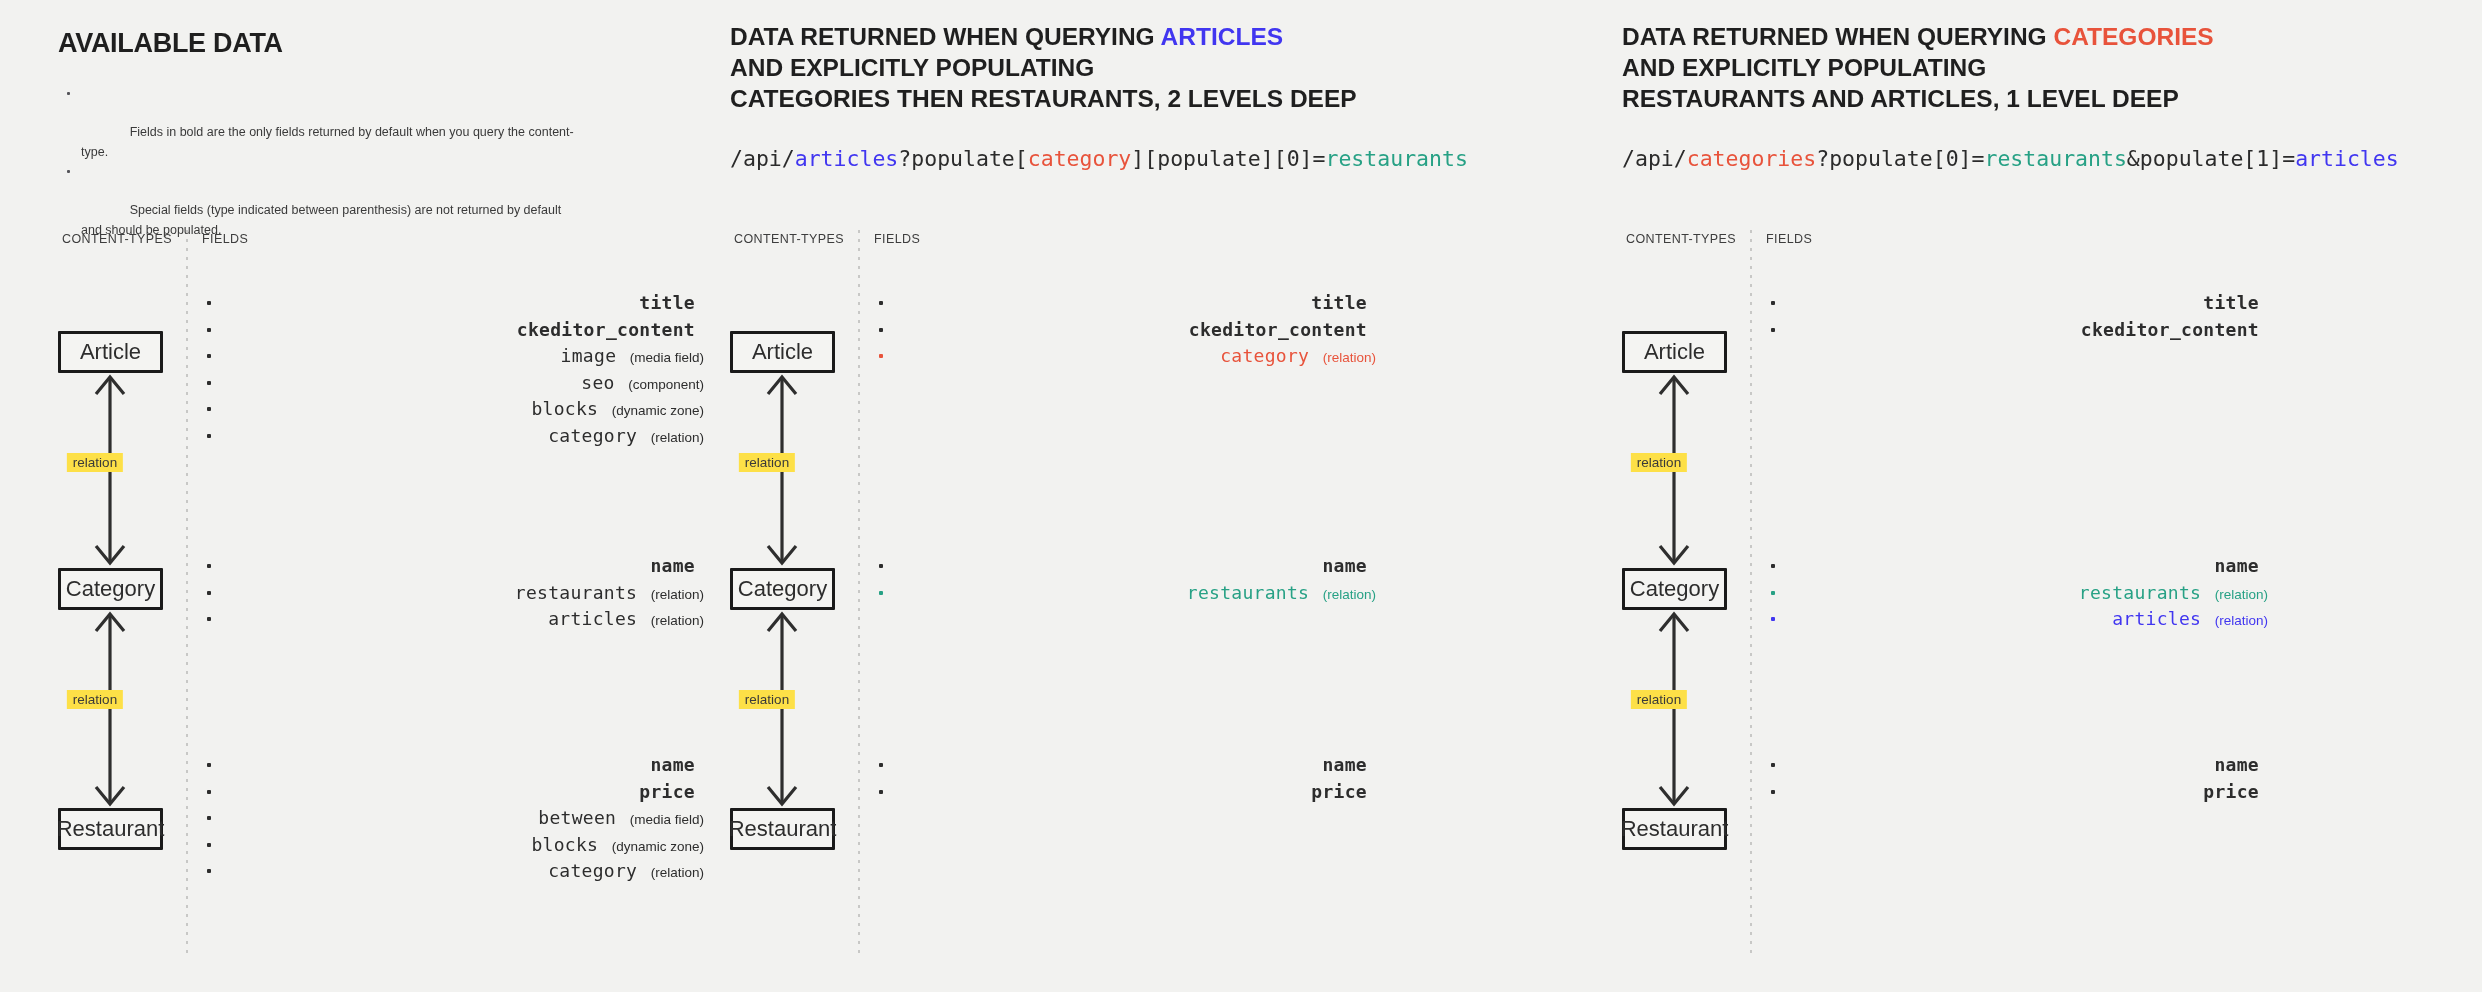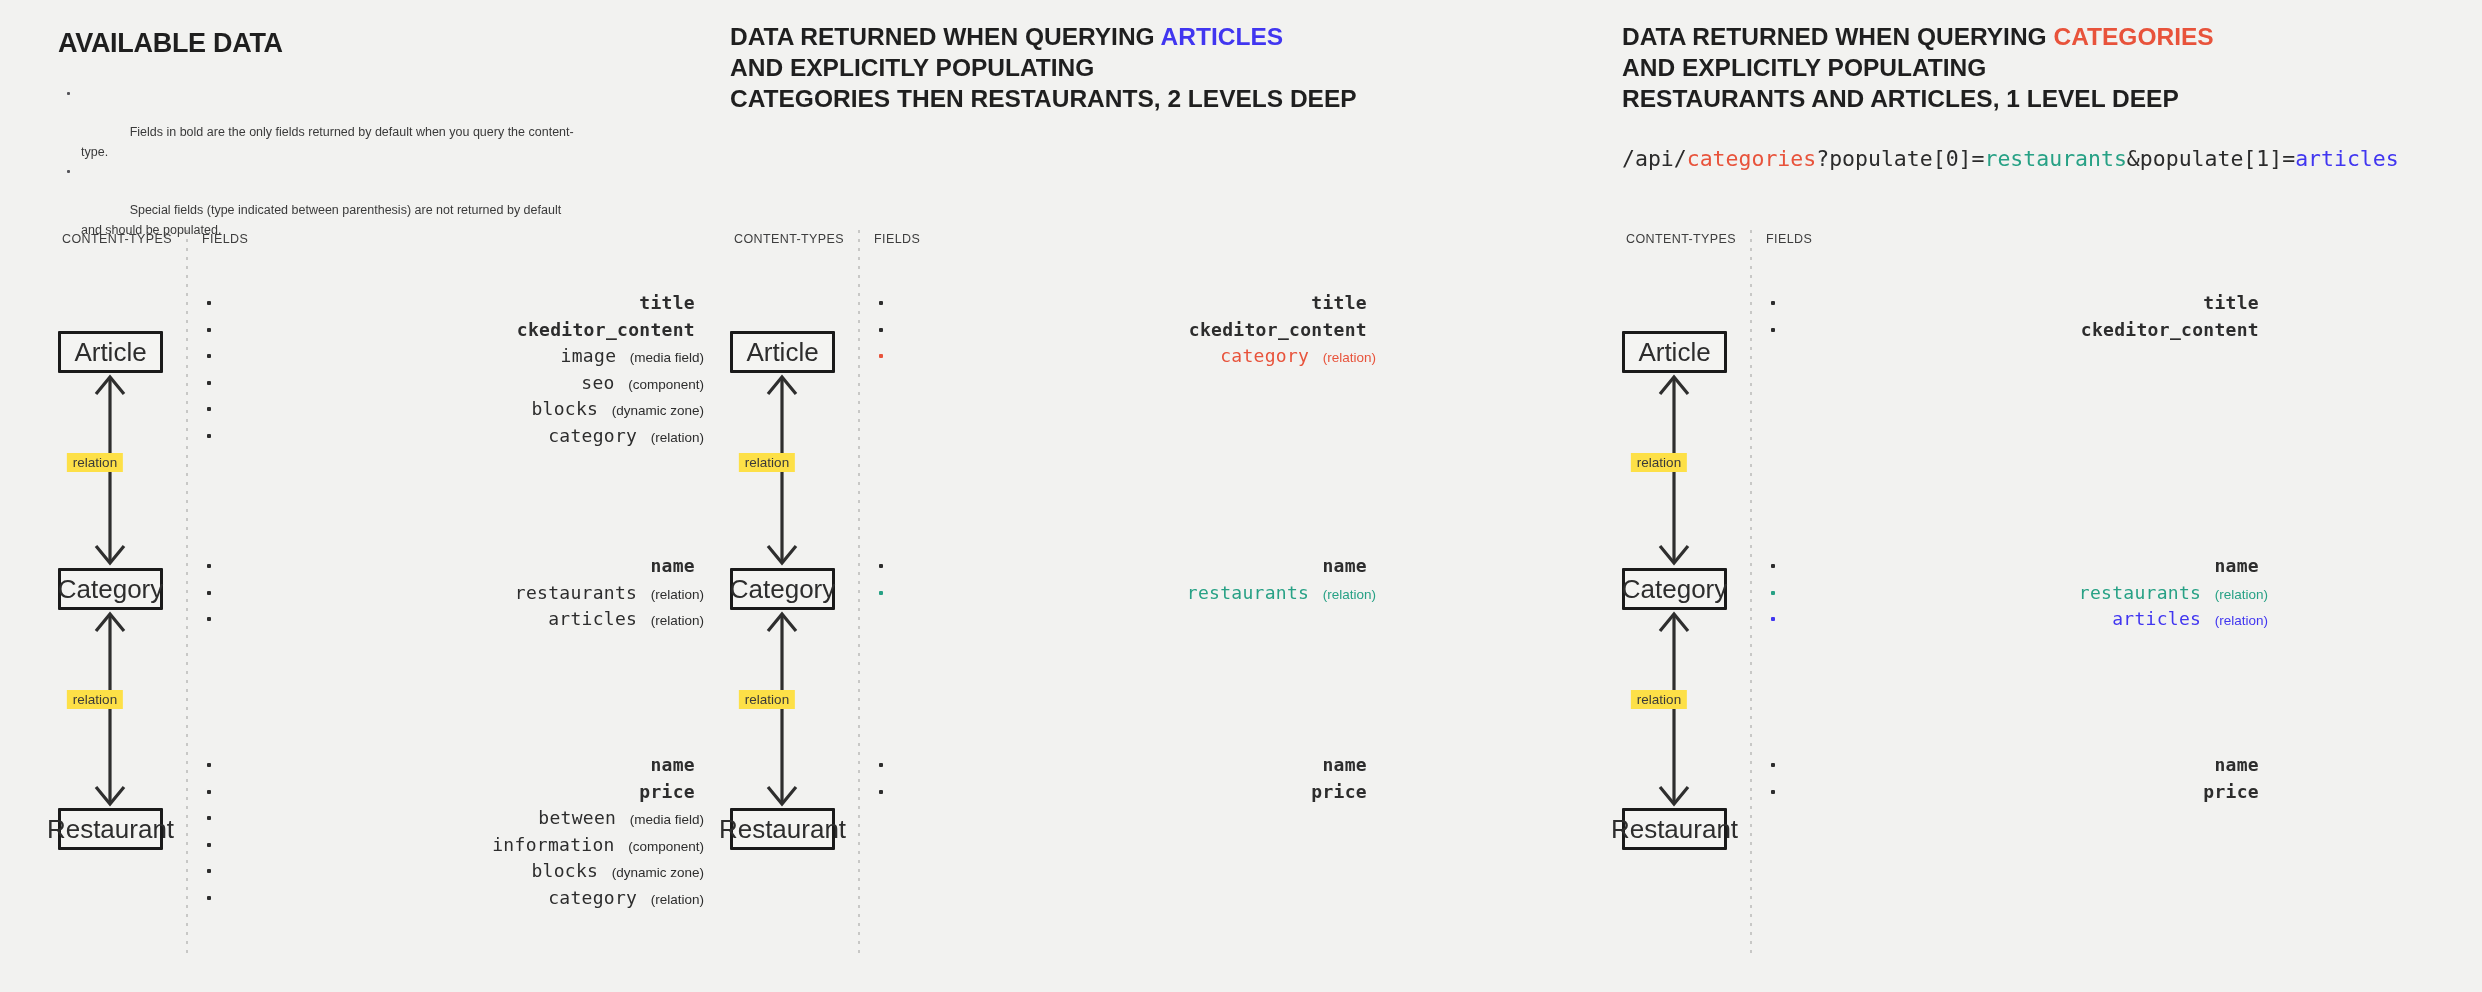--- a/index.html
+++ b/index.html
@@ -25,21 +25,21 @@
   
   .ct-label,.f-label{position:absolute;top:232px;font-size:12.5px;letter-spacing:0.4px;color:#3d3d3d;}
   .ct-label{left:4px;}
   .f-label{left:144px;}
   .dotline{position:absolute;left:128px;top:230px;width:2px;height:728px;
     background:repeating-linear-gradient(to bottom,#c8c8c6 0 3px,transparent 3px 9px);}
 
   
   .box{position:absolute;left:0;width:105px;height:42px;border:3px solid #1a1a1a;border-radius:1px;
     display:flex;align-items:center;justify-content:center;background:#f4f4f2;box-sizing:border-box;}
-  .box span{font-size:26px;color:#2d2d2d;}
+  .box span{font-size:22px;color:#2d2d2d;}
   .nodes > .node:nth-of-type(1) .box{top:331px;}
   .nodes > .node:nth-of-type(2) .box{top:568px;}
   .nodes > .node:nth-of-type(3) .box{top:808px;}
 
   
   .fields{position:absolute;left:146px;margin:0;padding:0;list-style:none;width:500px;}
   .nodes > .node:nth-of-type(1) .fields{top:291px;}
   .nodes > .node:nth-of-type(2) .fields{top:554px;}
   .nodes > .node:nth-of-type(3) .fields{top:753px;}
   .field{position:relative;padding-left:21px;line-height:24.6px;color:#2d2d2d;white-space:nowrap;text-align:right;}
@@ -192,25 +192,20 @@
                     <span class="fname">price</span>
                     <span class="ftype"></span>
                   </li>
 
                   <li class="field">
                     <span class="dot"></span>
                     <span class="fname">between</span>
                     <span class="ftype">(media field)</span>
                   </li>
 
-                  <li class="field">
-                    <span class="dot"></span>
-                    <span class="fname">information</span>
-                    <span class="ftype">(component)</span>
-                  </li>
 
                   <li class="field">
                     <span class="dot"></span>
                     <span class="fname">blocks</span>
                     <span class="ftype">(dynamic zone)</span>
                   </li>
 
                   <li class="field">
                     <span class="dot"></span>
                     <span class="fname">category</span>
@@ -251,20 +246,23 @@
 
             <div class="hline">
               
             <span>AND EXPLICITLY POPULATING</span></div>
 
             <div class="hline">
               
             <span>CATEGORIES THEN RESTAURANTS, 2 LEVELS DEEP</span></div>
           </div>
 
+        <div class="apiurl">
+          
+        <span>/api/</span><span class="c-blue">articles</span><span>?populate[</span><span class="c-red">category</span><span>][populate][0]=</span><span class="c-teal">restaurants</span></div>
 
         <div class="ct-label">CONTENT-TYPES</div>
         <div class="f-label">FIELDS</div>
         <div class="dotline"></div>
 
         <div class="nodes">
 
             <div class="node">
               <div class="box">
                 <span class="c-blue">Article</span>

